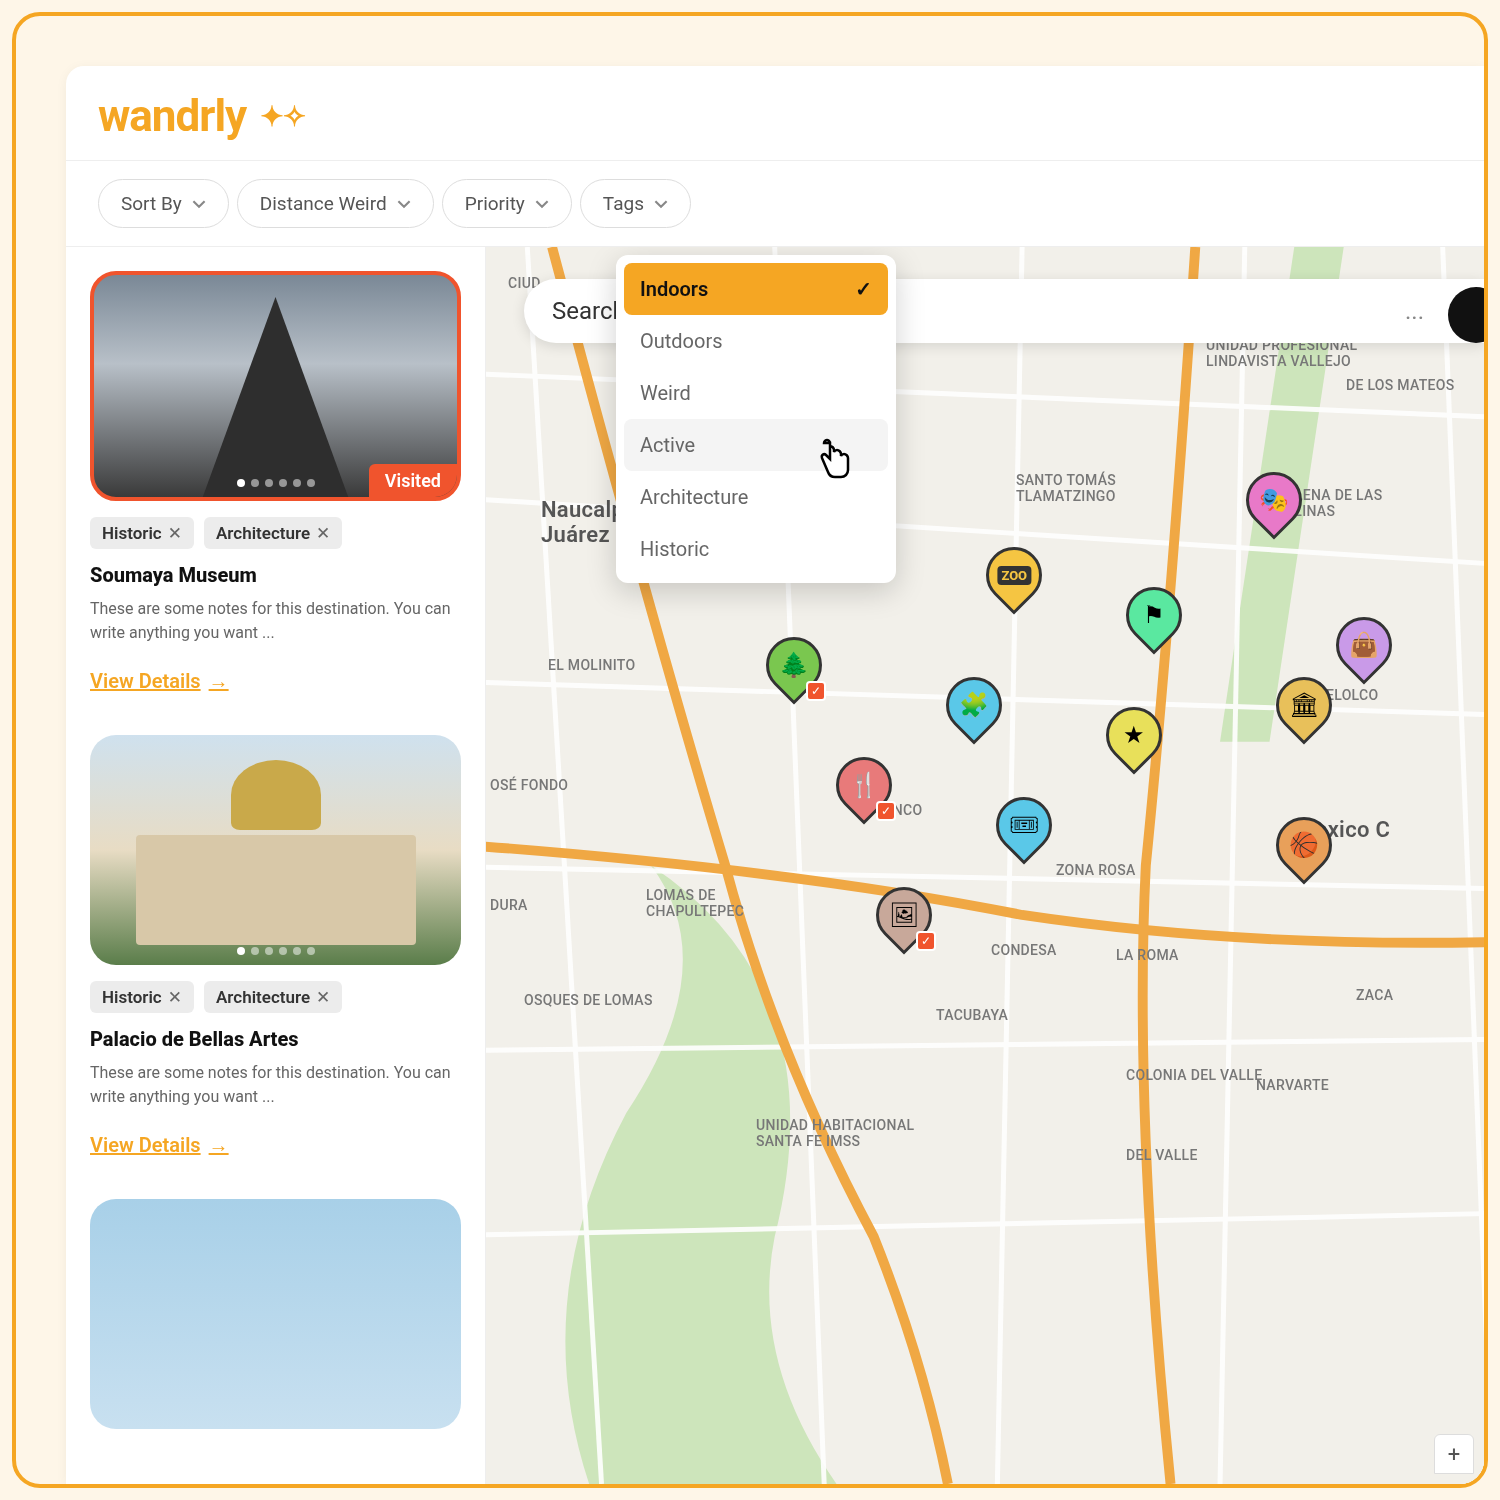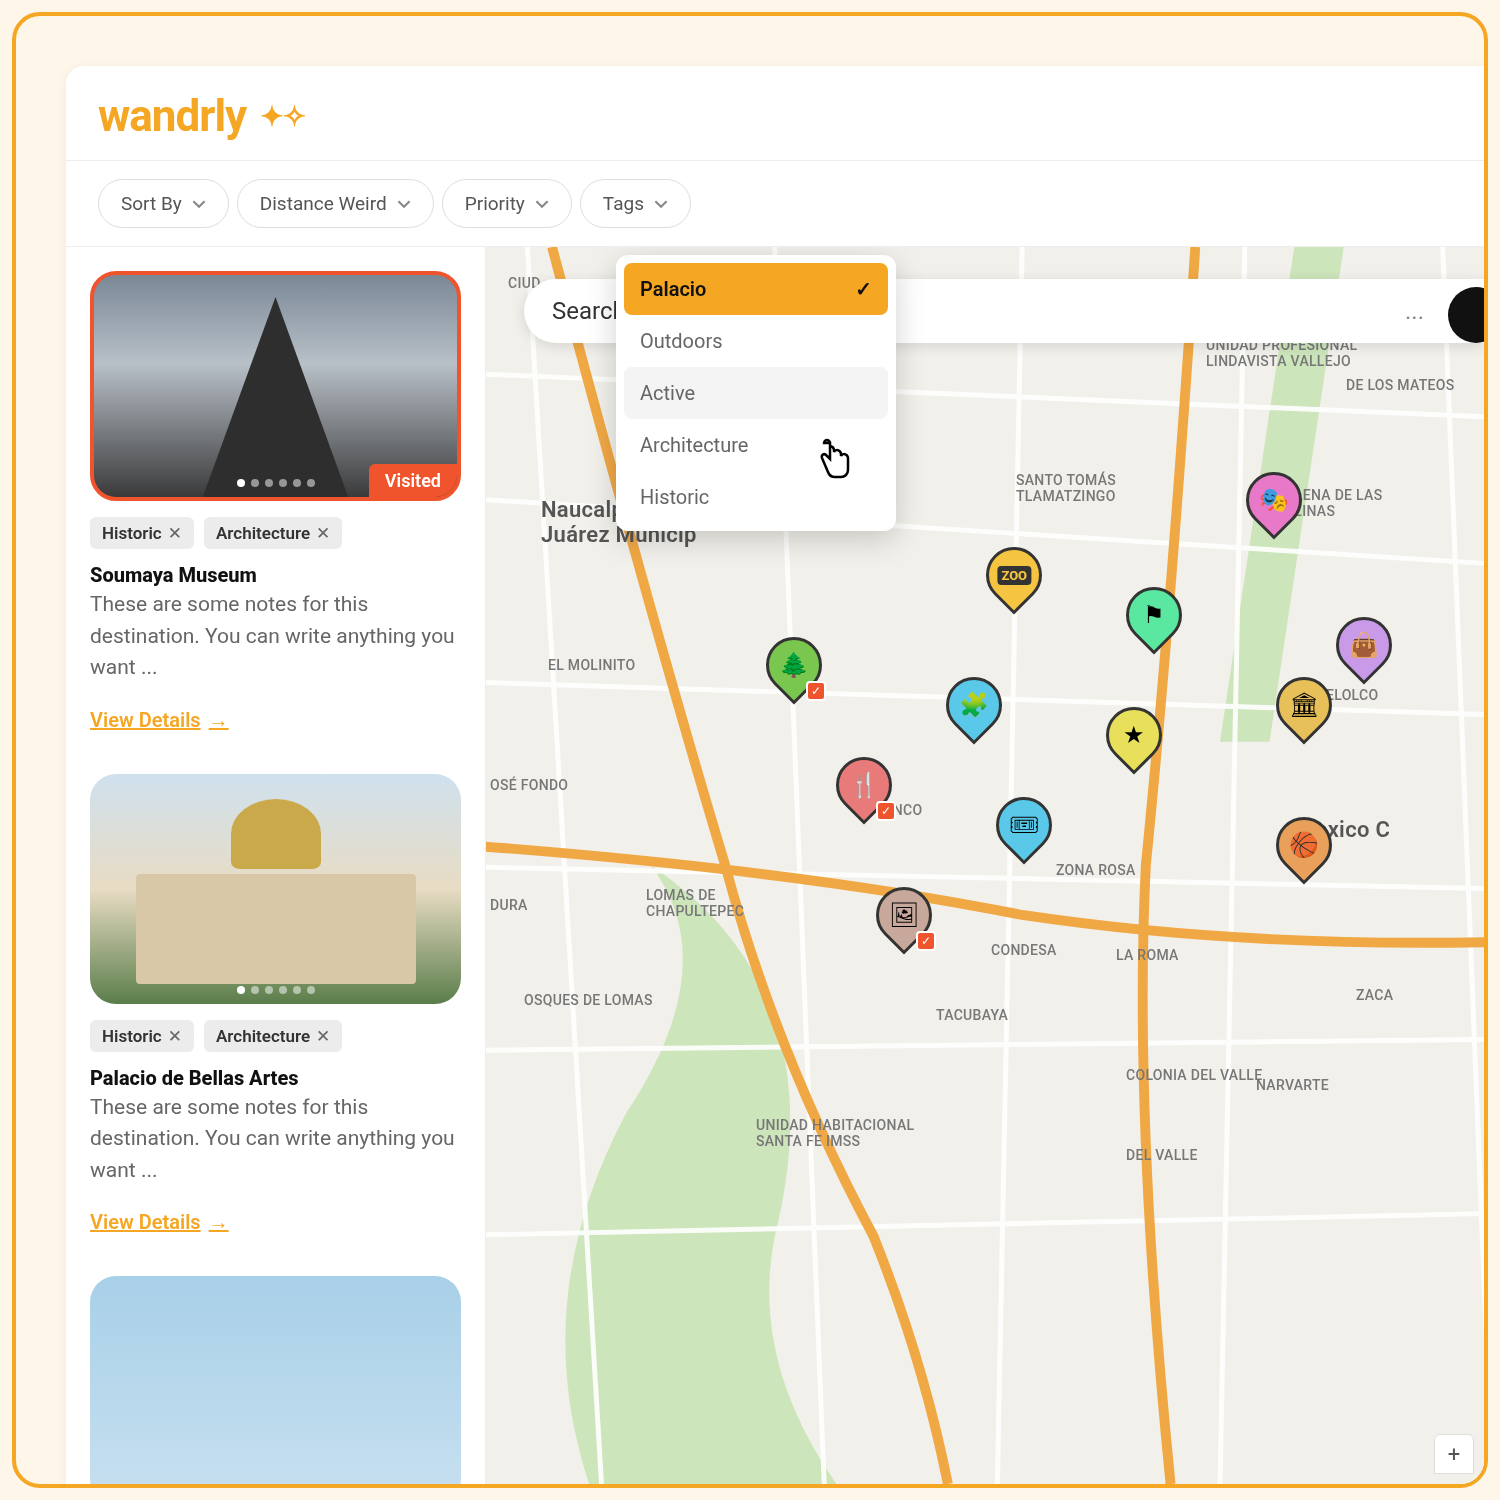--- a/index.html
+++ b/index.html
@@ -100,21 +100,21 @@
 .dots { position:absolute; bottom:10px; left:50%; transform:translateX(-50%); display:flex; gap:6px; }
 .dot { width:8px; height:8px; border-radius:50%; background:rgba(255,255,255,0.5); }
 .dot.active { background:#fff; }
 .tags { display:flex; gap:10px; margin-top:16px; flex-wrap:wrap; }
 .tag {
   background:#ececec; color:#333; font-size:17px; font-weight:600;
   padding:6px 12px; border-radius:6px; display:flex; align-items:center; gap:6px;
 }
 .tag .x { font-weight:400; color:#666; cursor:pointer; }
 .card-title { font-size:20px; font-weight:800; margin-top:14px; color:#111; }
-.card-notes { font-size:21px; color:#666; margin-top:2px; line-height:1.5; }
+.card-notes { font-size:16px; color:#666; margin-top:10px; line-height:1.5; }
 .view-details { display:inline-flex; align-items:center; gap:8px; color:#F5A623; font-size:20px; font-weight:600; text-decoration:underline; margin-top:24px; cursor:pointer; }
 .map-area {
   flex:1; position:relative;
   background:#eef2e8;
   overflow:hidden;
 }
 .map-svg { position:absolute; inset:0; width:100%; height:100%; }
 .map-label { position:absolute; font-size:14px; color:#777; font-weight:500; pointer-events:none; text-transform:uppercase; letter-spacing:0.3px; }
 .map-label.big { font-size:22px; color:#555; text-transform:none; font-weight:600; }
 .search-bar {
@@ -321,25 +321,28 @@
           </div>
 
         <div class="search-bar">
           <span style="color:#333">Search</span>
           <span style="color:#888; margin-left:auto">...</span>
         </div>
         <div class="search-icon-dot"></div>
 
         <div class="dropdown">
           <div class="dd-item selected">
-            <span>Palacio</span>
+            <span>Indoors</span>
             <span>✓</span>
           </div>
           <div class="dd-item">
             <span>Outdoors</span>
+          </div>
+          <div class="dd-item">
+            <span>Weird</span>
           </div>
           <div class="dd-item hover">
             <span>Active</span>
           </div>
           <div class="dd-item">
             <span>Architecture</span>
           </div>
           <div class="dd-item">
             <span>Historic</span>
           </div>

